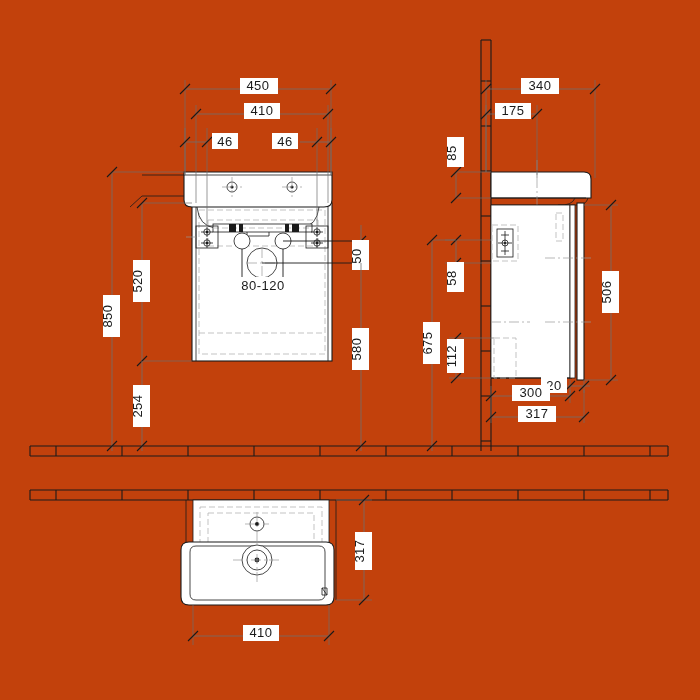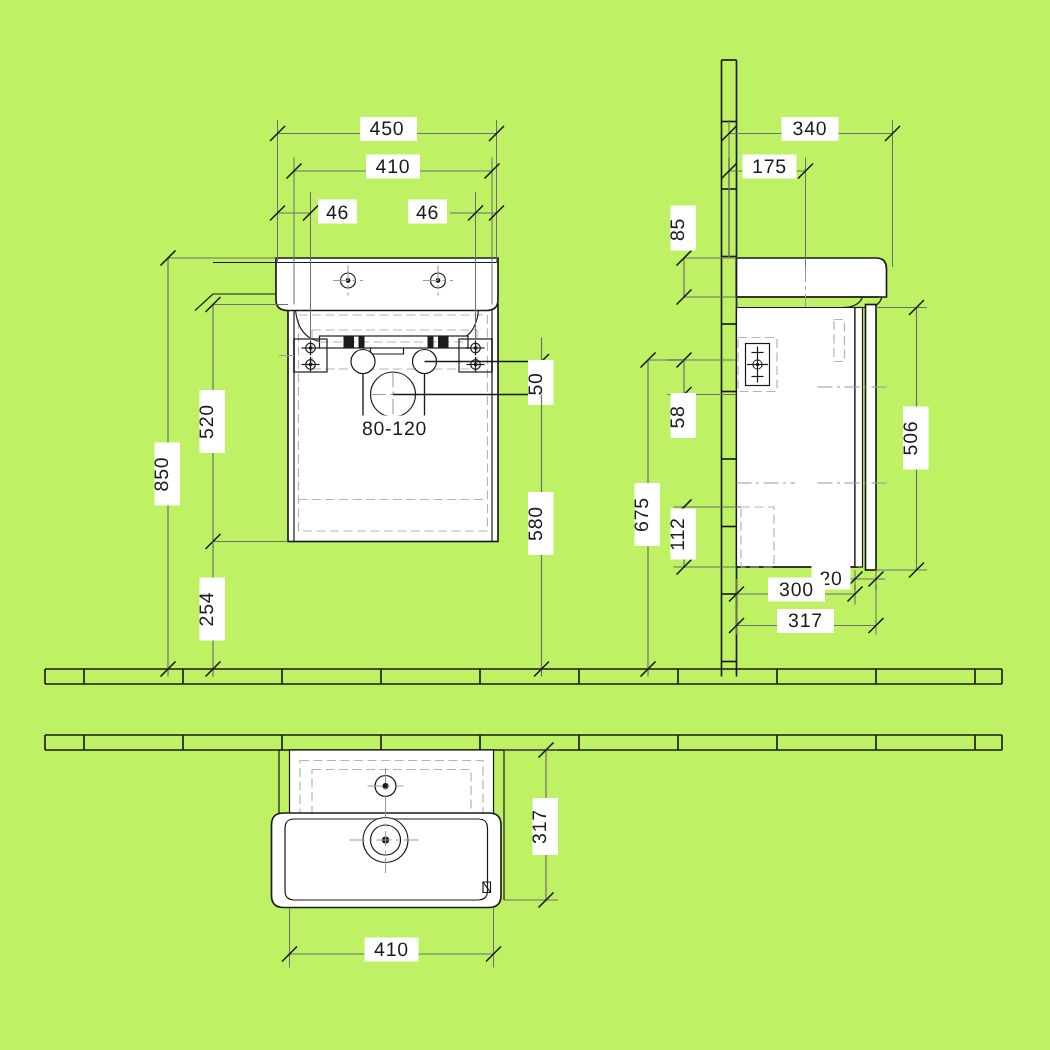--- a/index.html
+++ b/index.html
@@ -10,21 +10,21 @@
   body {
     width: 700px;
     height: 700px;
     font-family: "Liberation Sans", sans-serif;
     overflow: hidden;
   }
   #drawing-root {
     position: relative;
     width: 700px;
     height: 700px;
-    background: #bef264;
+    background: #c2410c;
   }
   svg#cad {
     display: block;
     width: 700px;
     height: 700px;
   }
   .dimtext {
     font-family: "Liberation Sans", sans-serif;
     font-size: 13px;
     fill: #1a1a1a;

